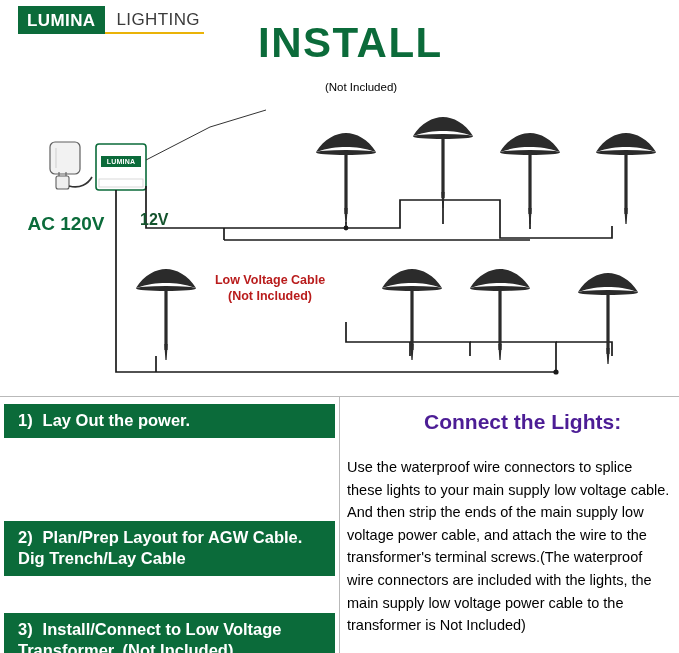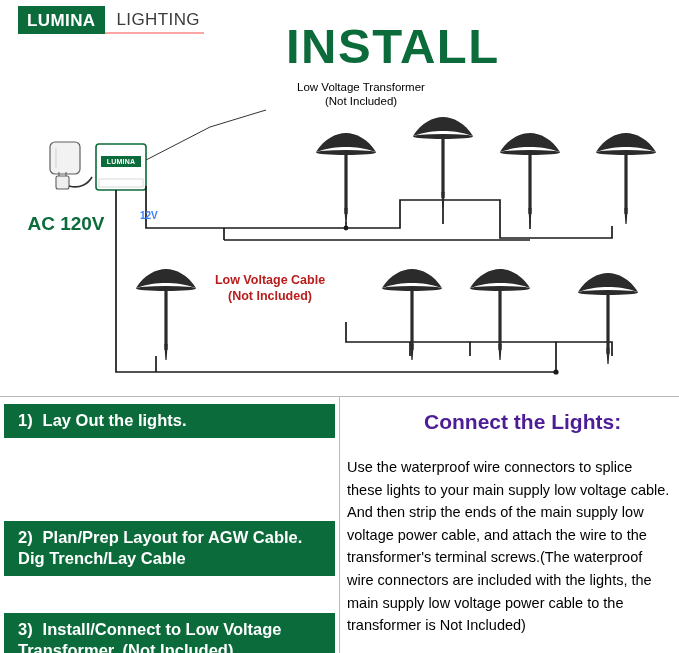--- a/index.html
+++ b/index.html
@@ -36,35 +36,34 @@
     align-items: center;
     line-height: 1;
   }
   #brand-word {
     color: #3b3b3b;
     font-size: 17px;
     letter-spacing: .4px;
     padding: 4px 4px 4px 12px;
     display: flex;
     align-items: center;
-    border-bottom: 2px solid #fca5a5;
+    border-bottom: 2px solid #eab308;
     line-height: 1;
   }
 
   
   #install-title {
     position: absolute;
     left: 258px;
     top: 22px;
-    font-size: 49px;
+    font-size: 42px;
     font-weight: bold;
     color: #0b6b3a;
     letter-spacing: 1.5px;
     line-height: 1;
-    margin-left: 28px;
   }
 
   
   #diagram {
     position: absolute;
     left: 0;
     top: 0;
     width: 679px;
     height: 396px;
   }
@@ -77,21 +76,21 @@
   }
   #lbl-transformer {
     left: 262px; top: 80px; width: 198px;
   }
   #lbl-ac120v {
     left: 16px; top: 212px; width: 100px;
     font-weight: bold; font-size: 19px; color: #0b6b3a;
   }
   #lbl-12v {
     left: 140px; top: 210px; width: 40px;
-    font-weight: bold; font-size: 10px; color: #3b82f6;
+    font-weight: bold; font-size: 16px; color: #14532d;
     text-align: left;
   }
   #lbl-lvcable {
     left: 180px; top: 273px; width: 180px;
     font-weight: bold; font-size: 12.5px; color: #b91c1c;
   }
 
   
   #xfmr-label {
     position: absolute;
@@ -253,39 +252,38 @@
         <use href="#fixture" x="500" y="288"></use>
       </g>
     <g>
         <use href="#fixture" x="608" y="292"></use>
       </g>
   </svg>
 
   <div id="xfmr-label">LUMINA</div>
 
   <div class="dlabel" id="lbl-transformer">
-    <div>Low Voltage Transformer</div>
     <div>(Not Included)</div>
   </div>
 
   <div class="dlabel" id="lbl-ac120v">AC 120V</div>
   <div class="dlabel" id="lbl-12v">12V</div>
 
   <div class="dlabel" id="lbl-lvcable">
     <div>Low Voltage Cable</div>
     <div>(Not Included)</div>
   </div>
 </div>
 
 <div class="hrule" id="rule-top"></div>
 <div id="vrule"></div>
 
 <div class="step" id="step-1">
   <span class="num">1)</span>
-  <span>Lay Out the lights.</span>
+  <span>Lay Out the power.</span>
 </div>
 <div class="step" id="step-2">
   <span class="num">2)</span>
   <span>Plan/Prep Layout for AGW Cable. Dig Trench/Lay Cable</span>
 </div>
 <div class="step" id="step-3">
   <span class="num">3)</span>
   <span>Install/Connect to Low Voltage Transformer.  (Not Included)</span>
 </div>
 

